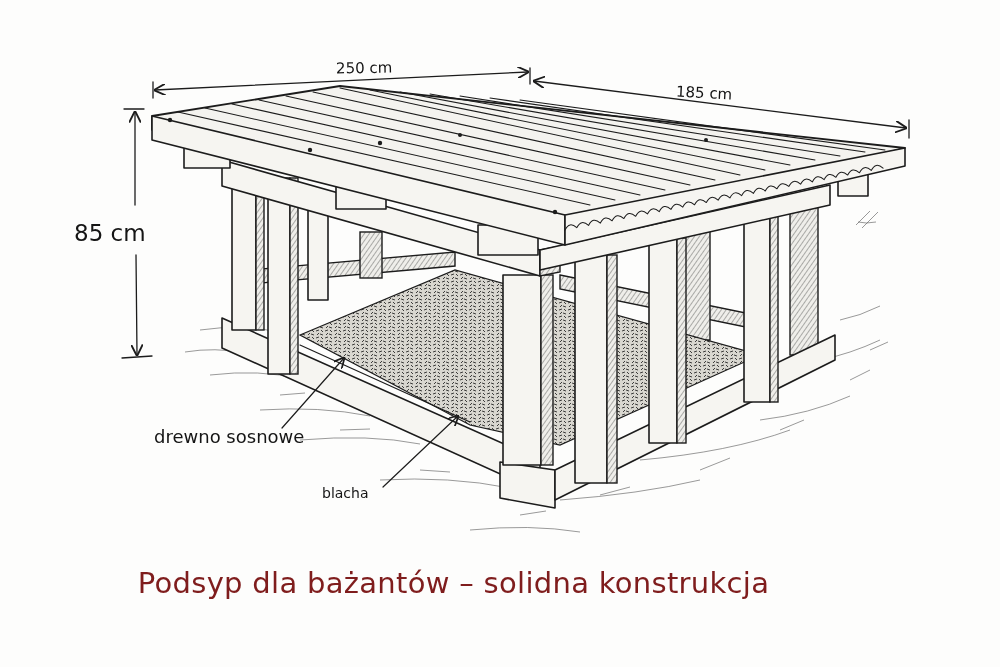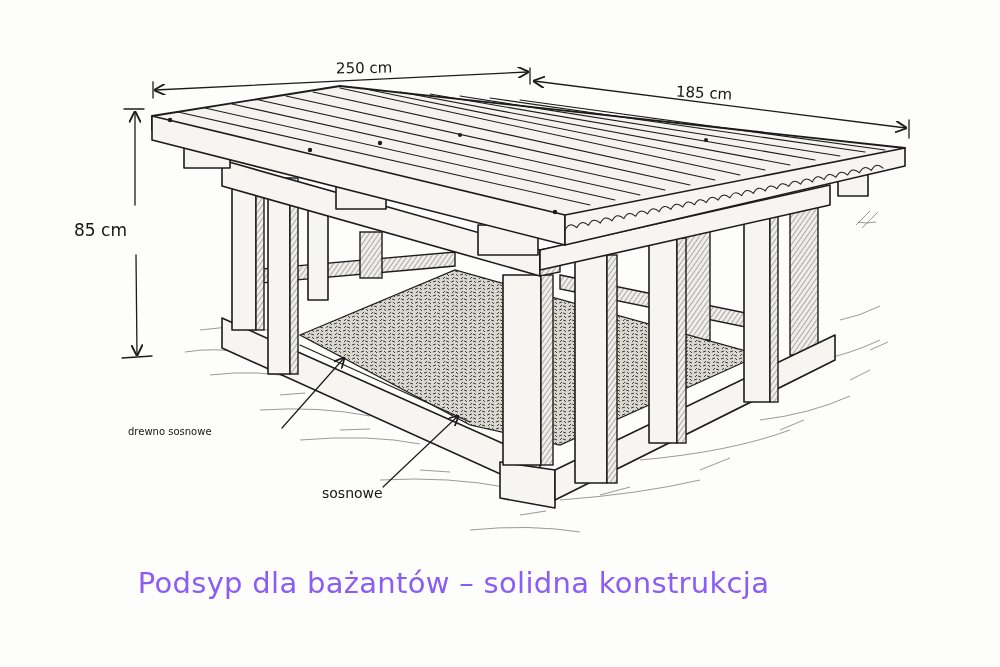--- a/index.html
+++ b/index.html
@@ -2,25 +2,25 @@
 <html><head>
 <meta charset="utf-8">
 <style>
   html, body { margin: 0; padding: 0; background: #fdfdfc; }
   body { width: 1000px; height: 667px; position: relative; overflow: hidden;
          font-family: "DejaVu Sans", sans-serif; color: #1a1a1a; }
   #stage { position: absolute; left: 0; top: 0; width: 1000px; height: 667px; }
   .lbl { position: absolute; font-family: "DejaVu Sans", sans-serif; color: #151515; white-space: nowrap; }
   #dim-width { left: 336px; top: 59px; font-size: 15px; transform: rotate(-1deg); }
   #dim-depth { left: 676px; top: 84px; font-size: 15px; transform: rotate(3deg); }
-  #dim-height { left: 74px; top: 220px; font-size: 17px; }
-  #callout-pine { left: 128px; top: 426px; font-size: 10px; }
+  #dim-height { left: 74px; top: 220px; font-size: 23px; }
+  #callout-pine { left: 154px; top: 426px; font-size: 18px; }
   #callout-sheet { left: 322px; top: 485px; font-size: 14px; }
   #title { position: absolute; left: 0; width: 907px; top: 566px; text-align: center;
-           font-size: 29px; letter-spacing: 0.3px; font-family: "DejaVu Sans", sans-serif; color: #8b5cf6; }
+           font-size: 29px; letter-spacing: 0.3px; font-family: "DejaVu Sans", sans-serif; color: #7f1d1d; }
   svg .ink { stroke: #1c1c1c; fill: none; stroke-linecap: round; stroke-linejoin: round; }
   svg .wood { fill: #f6f5f1; stroke: #1c1c1c; stroke-width: 1.6; stroke-linejoin: round; }
   svg .shade { fill: url(#hatch); stroke: #1c1c1c; stroke-width: 1.4; }
   svg .roof { fill: #f4f3ef; stroke: #1c1c1c; stroke-width: 1.8; stroke-linejoin: round; }
   svg .bed { fill: url(#chips); stroke: #1c1c1c; stroke-width: 1.2; }
   svg .grass { stroke: #555; stroke-width: 0.8; fill: none; opacity: 0.75; }
 </style>
 </head>
 <body>
 
@@ -132,14 +132,14 @@
   </g>
 
   <path class="grass" d="M856 225 l14 -14 M862 228 l16 -16 M858 222 q8 2 18 0"></path>
 </svg>
 </div>
 
 <div class="lbl" id="dim-width">250 cm</div>
 <div class="lbl" id="dim-depth">185 cm</div>
 <div class="lbl" id="dim-height">85 cm</div>
 <div class="lbl" id="callout-pine">drewno sosnowe</div>
-<div class="lbl" id="callout-sheet">sosnowe</div>
+<div class="lbl" id="callout-sheet">blacha</div>
 <div id="title">Podsyp dla bażantów – solidna konstrukcja</div>
 
 </body></html>

